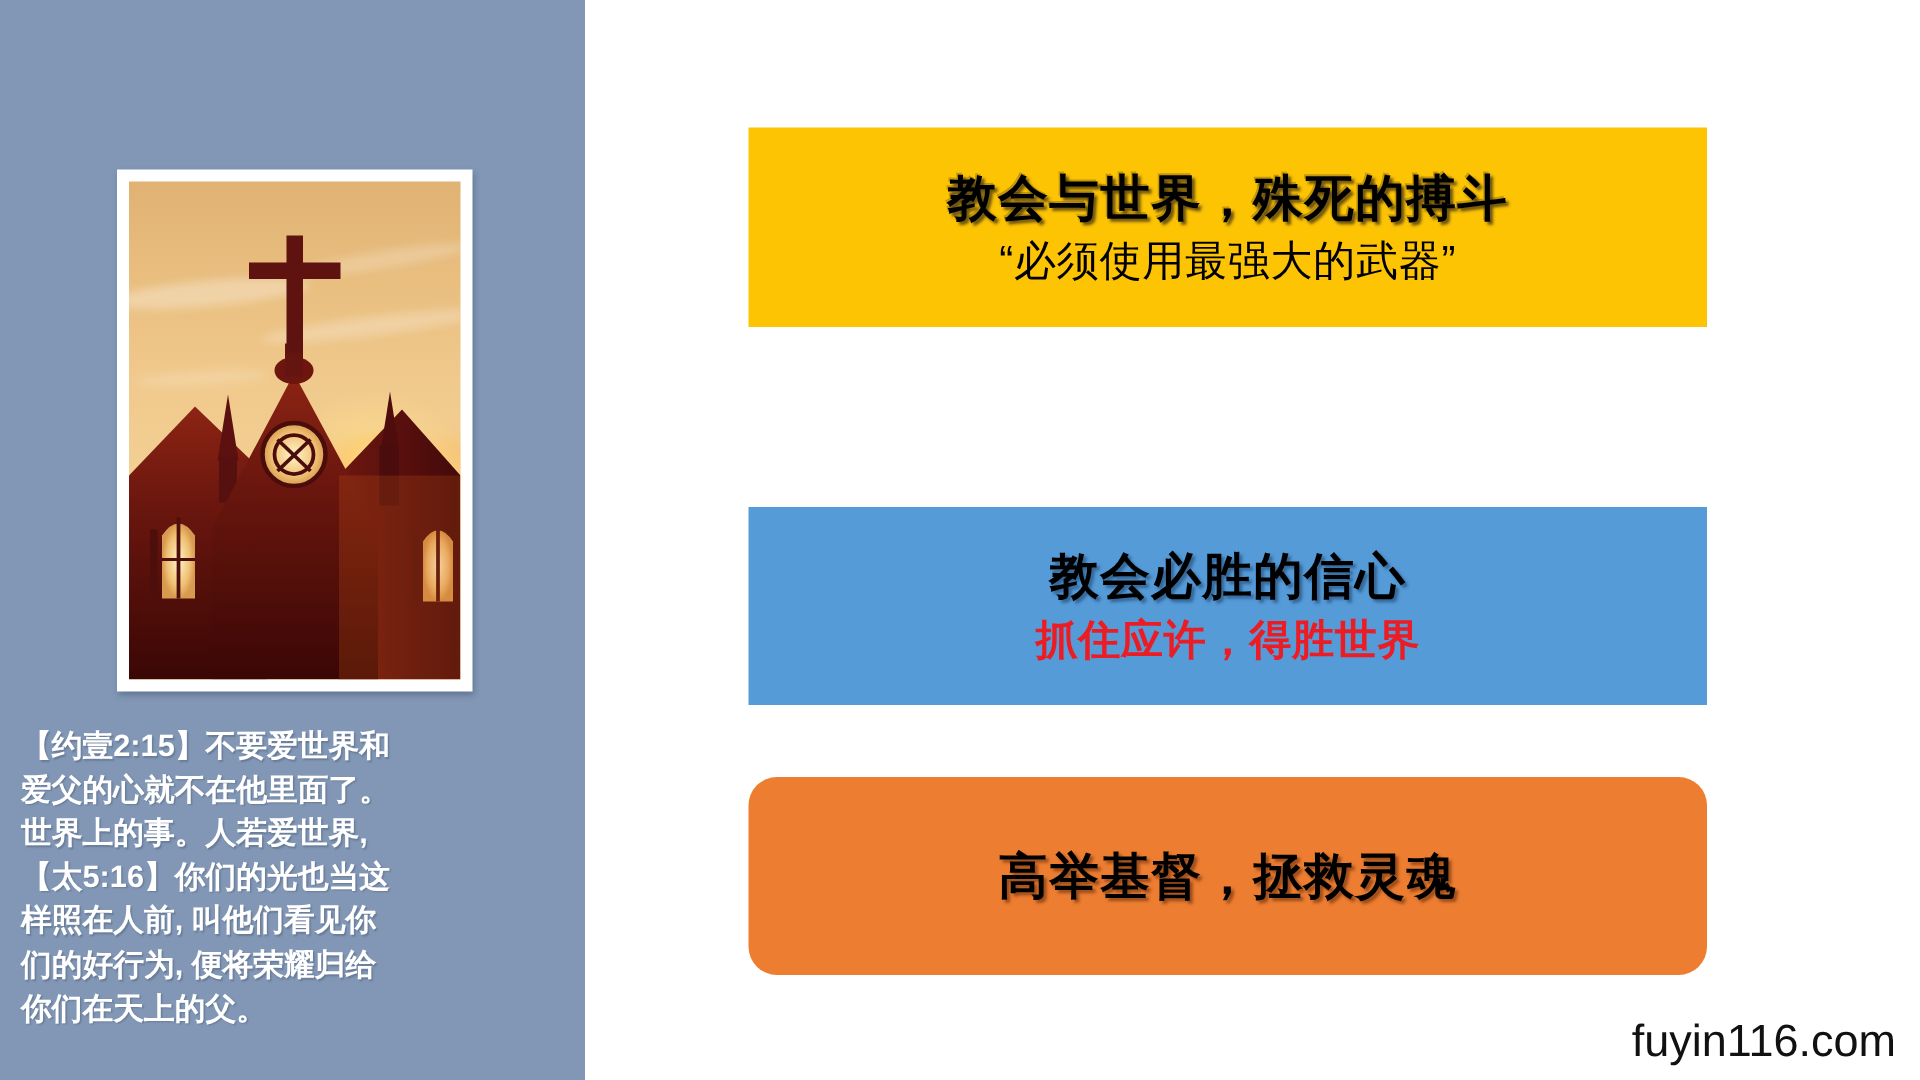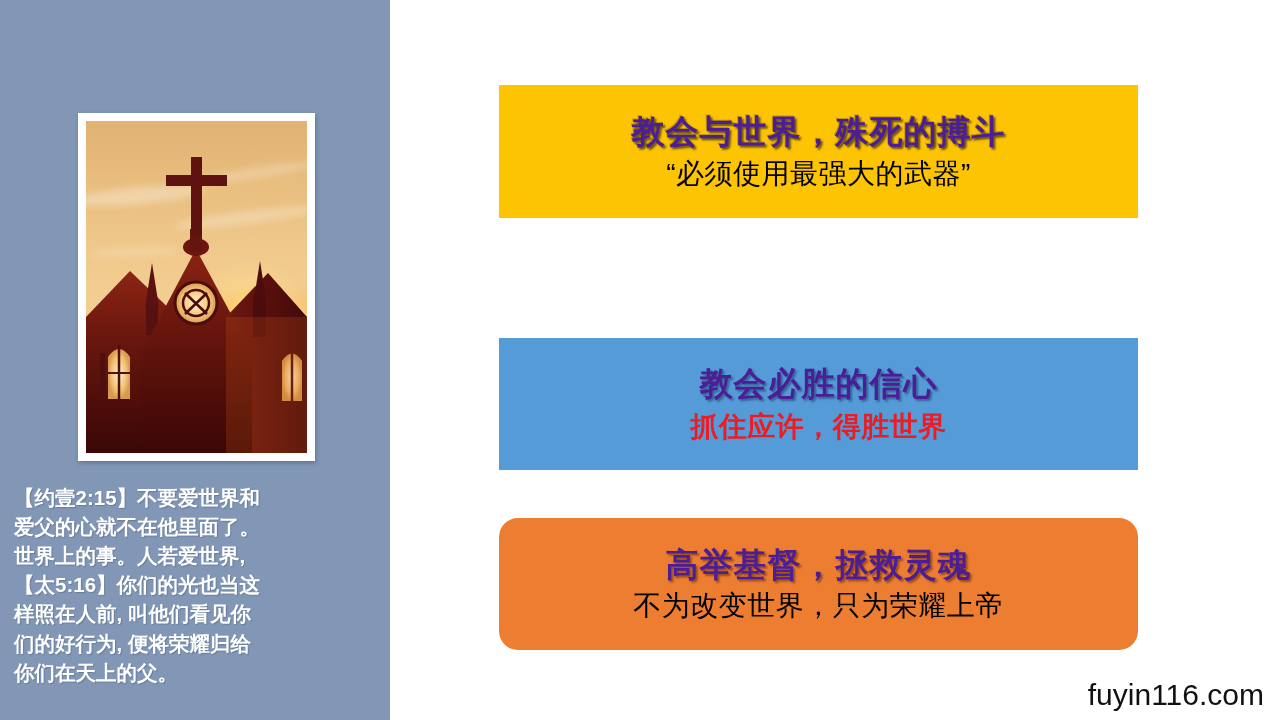--- a/index.html
+++ b/index.html
@@ -82,21 +82,21 @@
   .panel {
     position:absolute; left:499px; width:639px;
     display:flex; flex-direction:column;
     align-items:center; justify-content:center;
   }
   .panel-yellow { top:85px;  height:133px; background:#fdc404; }
   .panel-blue   { top:302px; height:132px; background:#559bd8;margin-top:36px; }
   .panel-orange { top:518px; height:132px; background:#ed7d31;border-radius:19px; }
 
   .line-white-shadow {
-    font-size:33px; font-weight:bold; color:#4c1d95;
+    font-size:33px; font-weight:bold; color:#000000;
     letter-spacing:1px;
     text-shadow:2px 2px 2px rgba(60,45,20,0.75), -1px -1px 0 rgba(90,70,30,0.35);
     line-height:1.22;
   }
   .panel-blue .line-white-shadow {
     text-shadow:2px 2px 2px rgba(25,60,100,0.55);
   }
   .panel-orange .line-white-shadow {
     text-shadow:2px 2px 2px rgba(120,55,15,0.7);
   }
@@ -206,18 +206,17 @@
     <div class="line-black">“必须使用最强大的武器”</div>
   </div>
 
   <div class="panel panel-blue">
     <div class="line-white-shadow">教会必胜的信心</div>
     <div class="line-red">抓住应许，得胜世界</div>
   </div>
 
   <div class="panel panel-orange">
     <div class="line-white-shadow">高举基督，拯救灵魂</div>
-    <div class="line-black">不为改变世界，只为荣耀上帝</div>
   </div>
 
   <div class="watermark">fuyin116.com</div>
 
 </div>
 
 </body></html>

